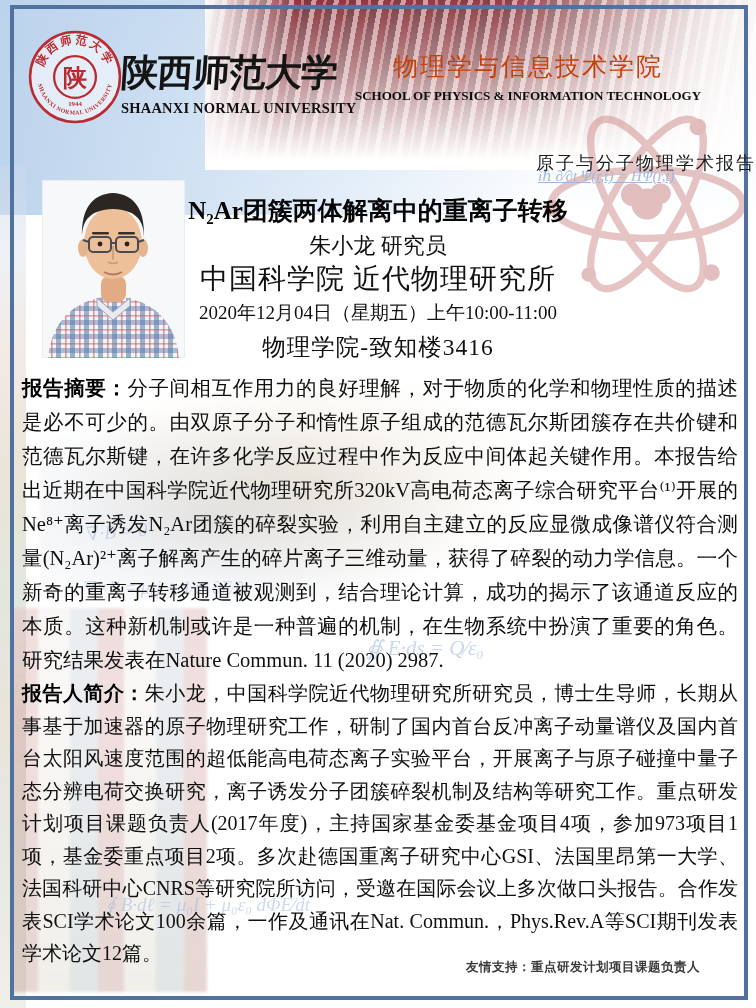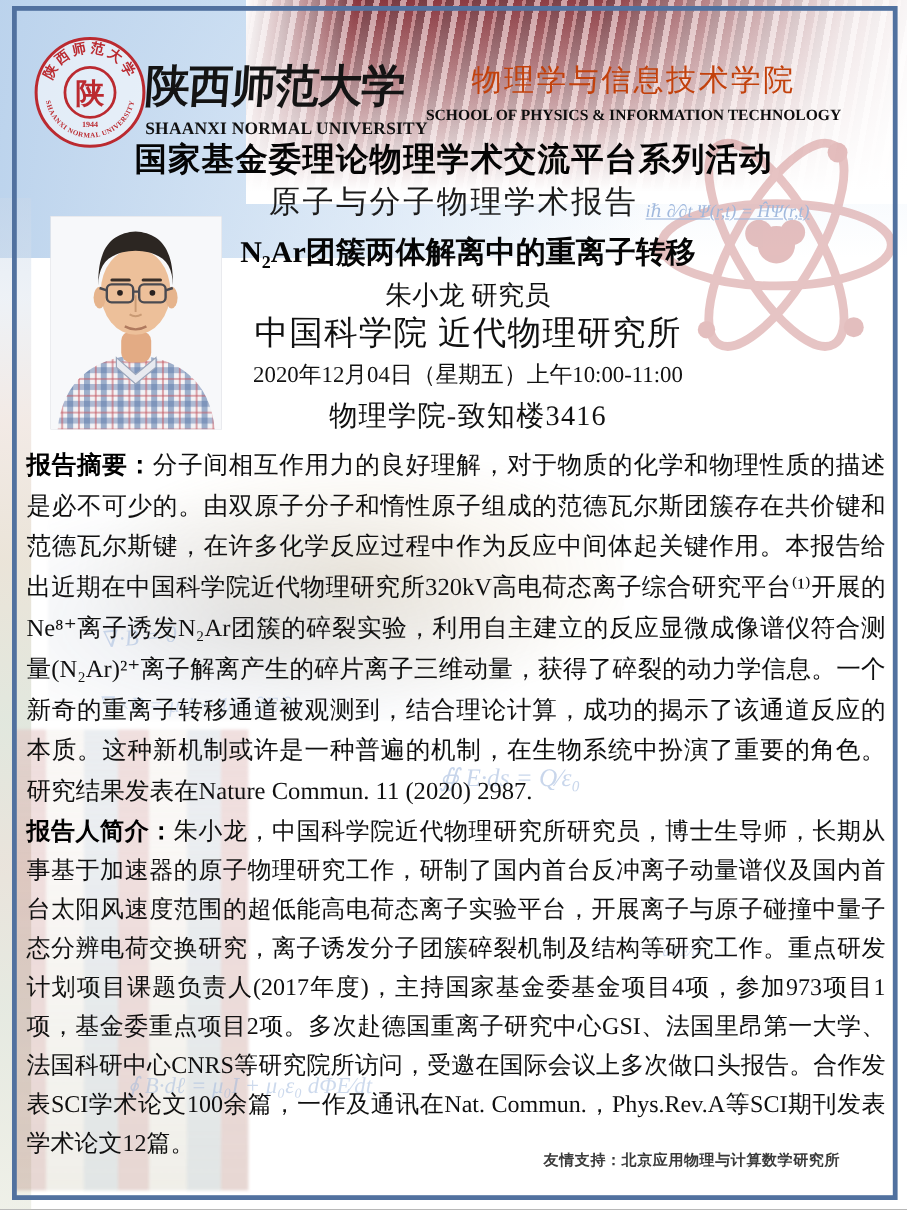--- a/index.html
+++ b/index.html
@@ -60,26 +60,26 @@
   .univ{left:121px;top:47px;z-index:10;}
   .univ-zh{font-size:37px;font-weight:bold;letter-spacing:-1px;color:#141414;
     transform:skewX(-4deg);line-height:52px;}
   .univ-en{font-size:14.5px;font-weight:bold;color:#101010;letter-spacing:.2px;
     white-space:nowrap;margin-top:1px;}
   .school{left:348px;top:50px;width:360px;text-align:center;z-index:10;}
   .school-zh{font-size:25px;color:#c2410c;letter-spacing:2px;white-space:nowrap;}
   .school-en{font-size:13px;font-weight:bold;color:#0d0d0d;margin-top:5px;white-space:nowrap;}
   .series-title{left:0;top:115px;width:756px;text-align:center;z-index:10;
     font-size:27px;font-weight:bold;letter-spacing:1px;color:#050505;}
-  .series-sub{left:0;top:151px;width:756px;text-align:center;z-index:10;
-    font-size:26px;color:#1c1c1c;letter-spacing:2px;}
+  .series-sub{left:0;top:151px;width:756px;text-align:right;z-index:10;
+    font-size:18px;color:#1c1c1c;letter-spacing:2px;}
   
   .photo{left:42px;top:180px;width:143px;height:178px;z-index:10;}
   
-  .talk{left:140px;top:193px;width:500px;text-align:center;z-index:10;}
+  .talk{left:128px;top:193px;width:500px;text-align:center;z-index:10;}
   .talk-title{font-size:25px;font-weight:bold;color:#050505;line-height:36px;}
   .talk-speaker{font-size:22px;line-height:33px;}
   .talk-affil{font-size:28px;line-height:34px;letter-spacing:1px;}
   .talk-date{font-size:19px;line-height:34px;}
   .talk-venue{font-size:23.5px;line-height:34px;letter-spacing:1px;}
   
   .bodytext{left:22px;width:716px;z-index:10;font-size:20.5px;line-height:34px;
     text-align:justify;color:#101010;}
   .abstract{top:371px;}
   .bio{top:677px;font-size:20px;line-height:32.5px;}
@@ -146,21 +146,20 @@
   <div class="abs univ">
     <div class="univ-zh">陕西师范大学</div>
     <div class="univ-en">SHAANXI NORMAL UNIVERSITY</div>
   </div>
 
   <div class="abs school">
     <div class="school-zh">物理学与信息技术学院</div>
     <div class="school-en">SCHOOL OF PHYSICS &amp; INFORMATION TECHNOLOGY</div>
   </div>
 
-  <div class="abs series-title">国家基金委理论物理学术交流平台系列活动</div>
   <div class="abs series-sub">原子与分子物理学术报告</div>
 
   <svg class="abs photo" viewBox="0 0 143 178">
     <defs>
       <pattern id="plaid" width="14" height="14" patternUnits="userSpaceOnUse">
         <rect width="14" height="14" fill="#f2f3f6"></rect>
         <rect x="0" y="0" width="5" height="14" fill="rgba(88,118,168,0.55)"></rect>
         <rect x="0" y="0" width="14" height="5" fill="rgba(88,118,168,0.45)"></rect>
         <rect x="9" y="0" width="1.6" height="14" fill="rgba(195,85,95,0.55)"></rect>
         <rect x="0" y="9" width="14" height="1.6" fill="rgba(195,85,95,0.5)"></rect>
@@ -209,15 +208,15 @@
   </div>
 
   <div class="abs bodytext abstract">
     <span class="lbl">报告摘要：</span><span>分子间相互作用力的良好理解，对于物质的化学和物理性质的描述是必不可少的。由双原子分子和惰性原子组成的范德瓦尔斯团簇存在共价键和范德瓦尔斯键，在许多化学反应过程中作为反应中间体起关键作用。本报告给出近期在中国科学院近代物理研究所320kV高电荷态离子综合研究平台⁽¹⁾开展的Ne⁸⁺离子诱发N₂Ar团簇的碎裂实验，利用自主建立的反应显微成像谱仪符合测量(N₂Ar)²⁺离子解离产生的碎片离子三维动量，获得了碎裂的动力学信息。一个新奇的重离子转移通道被观测到，结合理论计算，成功的揭示了该通道反应的本质。这种新机制或许是一种普遍的机制，在生物系统中扮演了重要的角色。研究结果发表在Nature Commun. 11 (2020) 2987.</span>
   </div>
 
   <div class="abs bodytext bio">
     <span class="lbl">报告人简介：</span><span>朱小龙，中国科学院近代物理研究所研究员，博士生导师，长期从事基于加速器的原子物理研究工作，研制了国内首台反冲离子动量谱仪及国内首台太阳风速度范围的超低能高电荷态离子实验平台，开展离子与原子碰撞中量子态分辨电荷交换研究，离子诱发分子团簇碎裂机制及结构等研究工作。重点研发计划项目课题负责人(2017年度)，主持国家基金委基金项目4项，参加973项目1项，基金委重点项目2项。多次赴德国重离子研究中心GSI、法国里昂第一大学、法国科研中心CNRS等研究院所访问，受邀在国际会议上多次做口头报告。合作发表SCI学术论文100余篇，一作及通讯在Nat. Commun.，Phys.Rev.A等SCI期刊发表学术论文12篇。</span>
   </div>
 
-  <div class="abs footer">友情支持：北京应用物理与计算数学研究所</div>
+  <div class="abs footer">友情支持：重点研发计划项目课题负责人</div>
 
 </div>
 
 </body></html>

